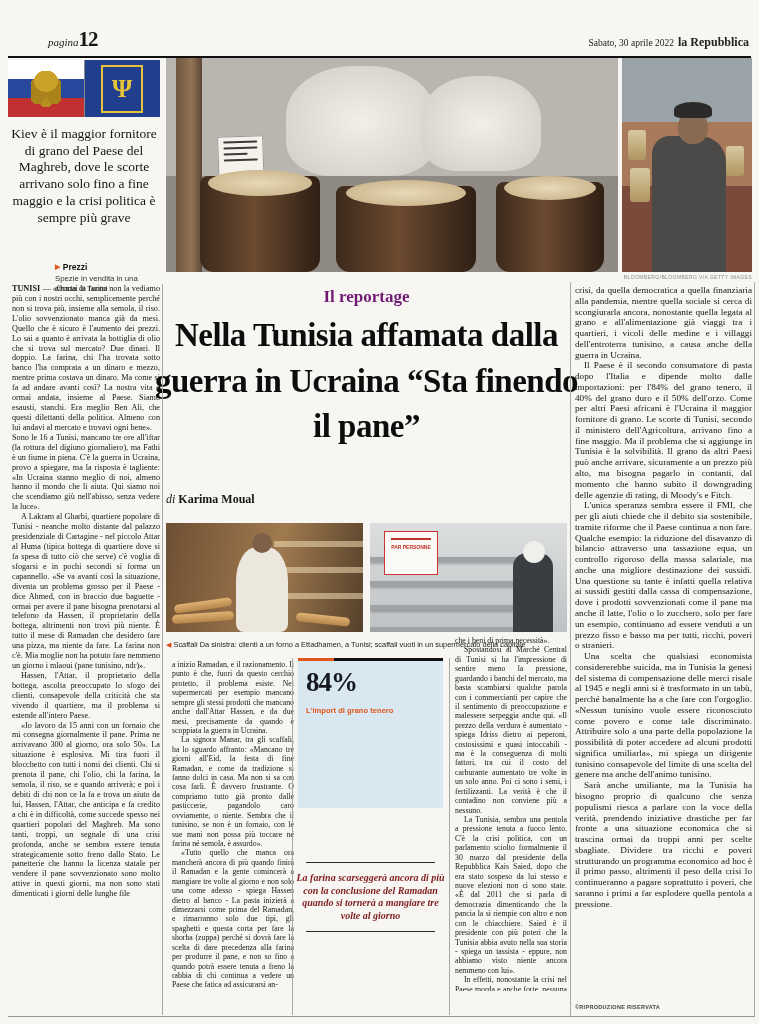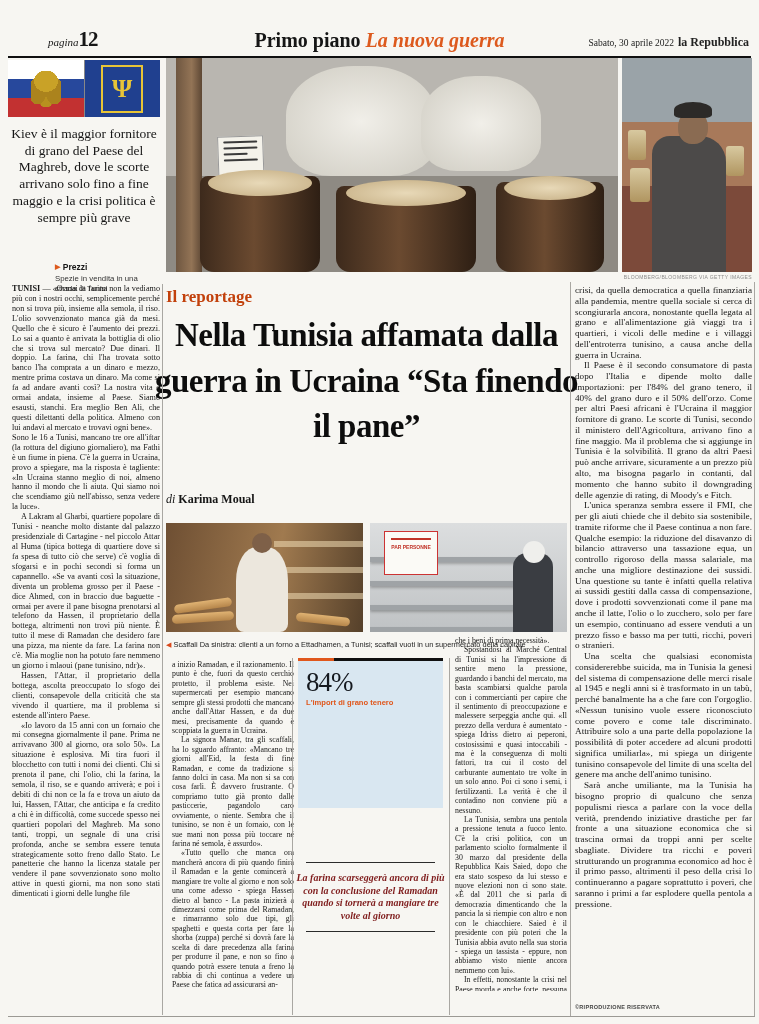--- a/index.html
+++ b/index.html
@@ -68,35 +68,35 @@
   .baguette{position:absolute;background:linear-gradient(#e0b373,#b5854a);border-radius:6px}
   .ph-shelves{left:370px;top:523px;width:197px;height:109px;background:linear-gradient(#dcdedf,#bfc2c4)}
   .shelf{position:absolute;left:0;width:150px;height:5px;background:#9fa3a6;box-shadow:0 2px 3px rgba(0,0,0,.25)}
   .shopper{position:absolute;right:14px;top:30px;width:40px;height:79px;background:#3a3d42;border-radius:14px 14px 0 0}
   .scarf{position:absolute;right:22px;top:18px;width:22px;height:22px;background:#efefec;border-radius:50%}
   .hangsign{position:absolute;left:14px;top:8px;width:52px;height:30px;background:#fbfaf6;border:1px solid #c33;
             font-family:"Liberation Sans",sans-serif;font-size:5px;font-weight:700;color:#c03227;text-align:center;padding-top:12px}
   .hangsign .ln{position:absolute;left:6px;right:6px;top:6px;height:2px;background:#c03227}
 
   
-  .kicker{left:166px;top:287px;width:401px;text-align:left;font-size:17px;font-weight:700;color:#c2410c}
+  .kicker{left:166px;top:287px;width:401px;text-align:center;font-size:17px;font-weight:700;color:#701a75}
   .headline{left:146px;top:313px;width:441px;text-align:center;font-size:33px;line-height:1.38;font-weight:700;letter-spacing:-.5px;color:#0d0d0d}
   .byline{left:166px;top:492px;width:401px;text-align:left;font-size:12px}
   .byline .di{font-style:italic}
   .byline b{font-weight:700}
   .caption{left:166px;top:640px;width:401px;font-family:"Liberation Sans",sans-serif;font-size:7.4px;color:#222}
   .caption .arrow{color:#d9481a;font-size:7px}
   .caption b{font-weight:400}
 
   
   .factbox{left:298px;top:658px;width:145px;height:181px}
   .fb-bar{height:3px;background:linear-gradient(90deg,#e0571c 0 36px,#101010 36px)}
   .fb-title{font-family:"Liberation Sans",sans-serif;font-size:12.5px;font-weight:700;color:#d9481a;padding:4px 2px 5px 2px;border-bottom:1px solid #222}
   .fb-panel{background:#d9e7f1;padding:6px 8px;height:135px}
-  .fb-num{font-size:27px;font-weight:400;letter-spacing:-1px;color:#15191f;margin-bottom:0}
+  .fb-num{font-size:27px;font-weight:700;letter-spacing:-1px;color:#15191f;margin-bottom:8px}
   .fb-label{font-family:"Liberation Sans",sans-serif;font-size:7.6px;font-weight:700;color:#e0571c;margin-bottom:2px}
   .fb-text{font-family:"Liberation Sans",sans-serif;font-size:7.6px;line-height:1.3;color:#1c1c1c}
 
   
   .pullquote{left:296px;top:862px;width:149px;text-align:center}
   .pq-rule{height:1px;background:#2b2b2b;margin:0 10px}
   .pq-text{font-size:10px;line-height:1.26;font-style:italic;font-weight:700;color:#7f1d1d;padding:9px 0}
 
   
   .vrule{width:1px;background:#a9a7a2}
@@ -107,24 +107,20 @@
   .vr5{left:754px;top:282px;height:734px}
   .hbottom{left:8px;top:1016px;width:747px;height:1px;background:#9b9994}
 </style>
 </head>
 <body>
 
 <div class="abs hdr">
   <div class="abs hdr-left">
     <span>pagina</span><b>12</b>
   </div>
-  <div class="abs hdr-center">
-    <span>Primo piano</span>
-    <span class="sub">La nuova guerra</span>
-  </div>
   <div class="abs hdr-right">
     <span>Sabato, 30 aprile 2022</span><b>la Repubblica</b>
   </div>
 </div>
 
 <div class="abs flags">
   <div class="flag-ru">
       <div class="eagle"></div>
     </div>
   <div class="flag-ua">

